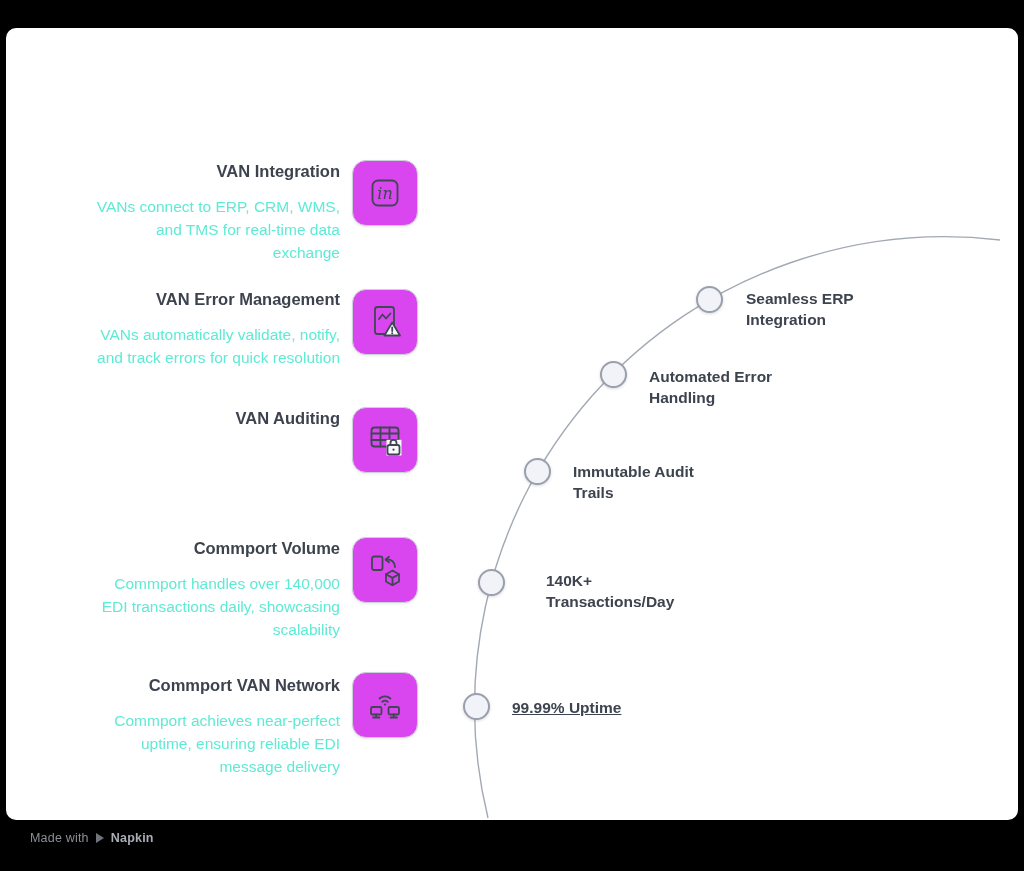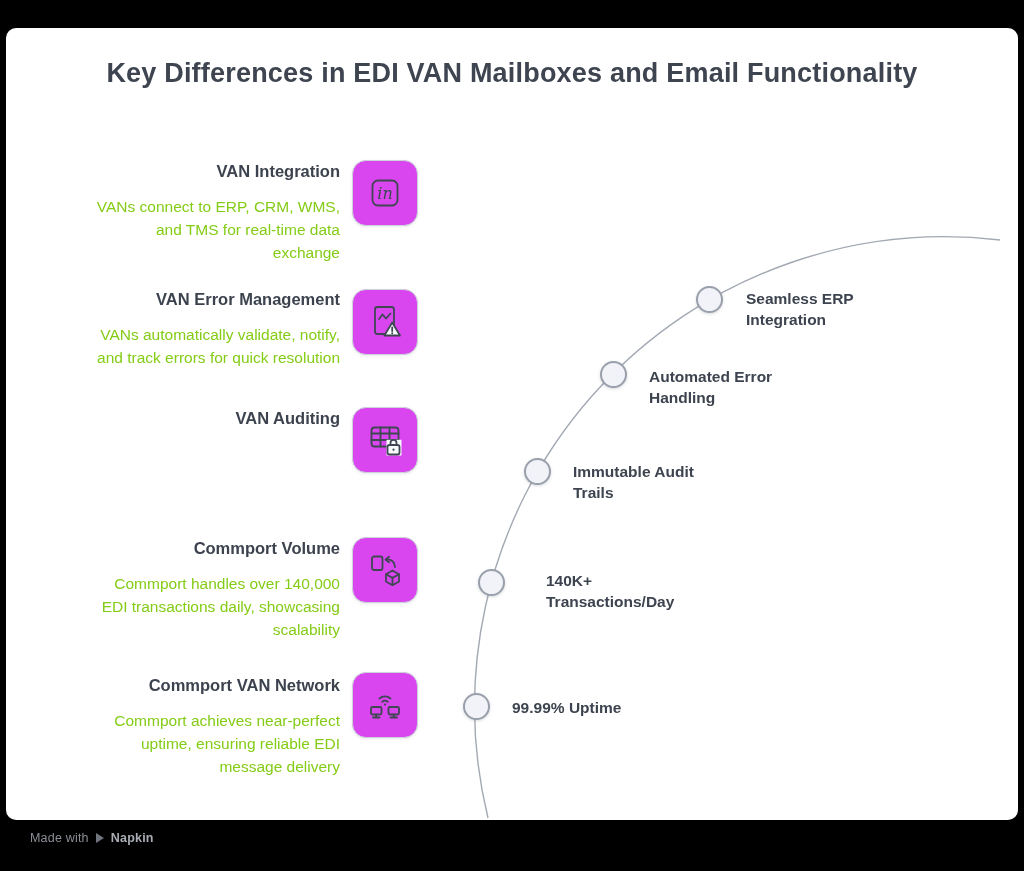--- a/index.html
+++ b/index.html
@@ -21,25 +21,25 @@
     background:#f1f3f8;border:2.5px solid #99a0ab;
     box-shadow:0 1px 3px rgba(40,45,60,.18);
   }
   .n1{left:696px;top:286px;} .n2{left:600px;top:361px;} .n3{left:524px;top:458px;}
   .n4{left:478px;top:569px;} .n5{left:463px;top:693px;}
   .mlabel{
     position:absolute;font-size:15.5px;font-weight:700;color:#3d444f;
     line-height:21px;white-space:pre-line;
   }
   .ml1{left:746px;top:288px;} .ml2{left:649px;top:366px;} .ml3{left:573px;top:461px;}
-  .ml4{left:546px;top:570px;} .ml5{left:512px;top:697px;}
+  .ml4{left:546px;top:570px;} .ml5{left:512px;top:697px;text-decoration:underline;}
   .item{position:absolute;left:48px;width:292px;text-align:right;}
   .it1{top:160px;} .it2{top:288px;} .it3{top:407px;} .it4{top:537px;} .it5{top:674px;}
   .item-heading{font-size:16.5px;font-weight:700;color:#3c434e;margin-bottom:13px;line-height:22px;}
-  .item-desc{font-size:15.5px;color:#84cc16;line-height:23px;white-space:pre-line;}
+  .item-desc{font-size:15.5px;color:#5eead4;line-height:23px;white-space:pre-line;}
   .iconbox{
     position:absolute;left:352px;width:66px;height:66px;box-sizing:border-box;
     background:#d946ef;border:1.5px solid #ccd1da;border-radius:14px;
     box-shadow:0 1px 3px rgba(40,45,60,.10);
     display:flex;align-items:center;justify-content:center;
   }
   .ib1{top:160px;} .ib2{top:289px;} .ib3{top:407px;} .ib4{top:537px;} .ib5{top:672px;}
   .iconbox svg{display:block;}
   .ic{stroke:#3f4753;stroke-width:1.8;fill:none;stroke-linecap:round;stroke-linejoin:round;}
   .icfill{fill:#3f4753;stroke:none;}
@@ -54,21 +54,20 @@
     width:0;height:0;border-top:5px solid transparent;border-bottom:5px solid transparent;
     border-left:8px solid #70757d;display:inline-block;
   }
 </style>
 </head>
 <body>
 
 <div class="stage">
   <div class="canvas"></div>
 
-  <h1 class="title">Key Differences in EDI VAN Mailboxes and Email Functionality</h1>
 
   <svg class="arc-svg" viewBox="0 0 1024 871">
     <path d="M 488 818 A 470 470 0 0 1 1000 240" fill="none" stroke="#a3a9b3" stroke-width="1.4"></path>
   </svg>
 
   <div class="node n1"></div>
   <div class="node n2"></div>
   <div class="node n3"></div>
   <div class="node n4"></div>
   <div class="node n5"></div>

